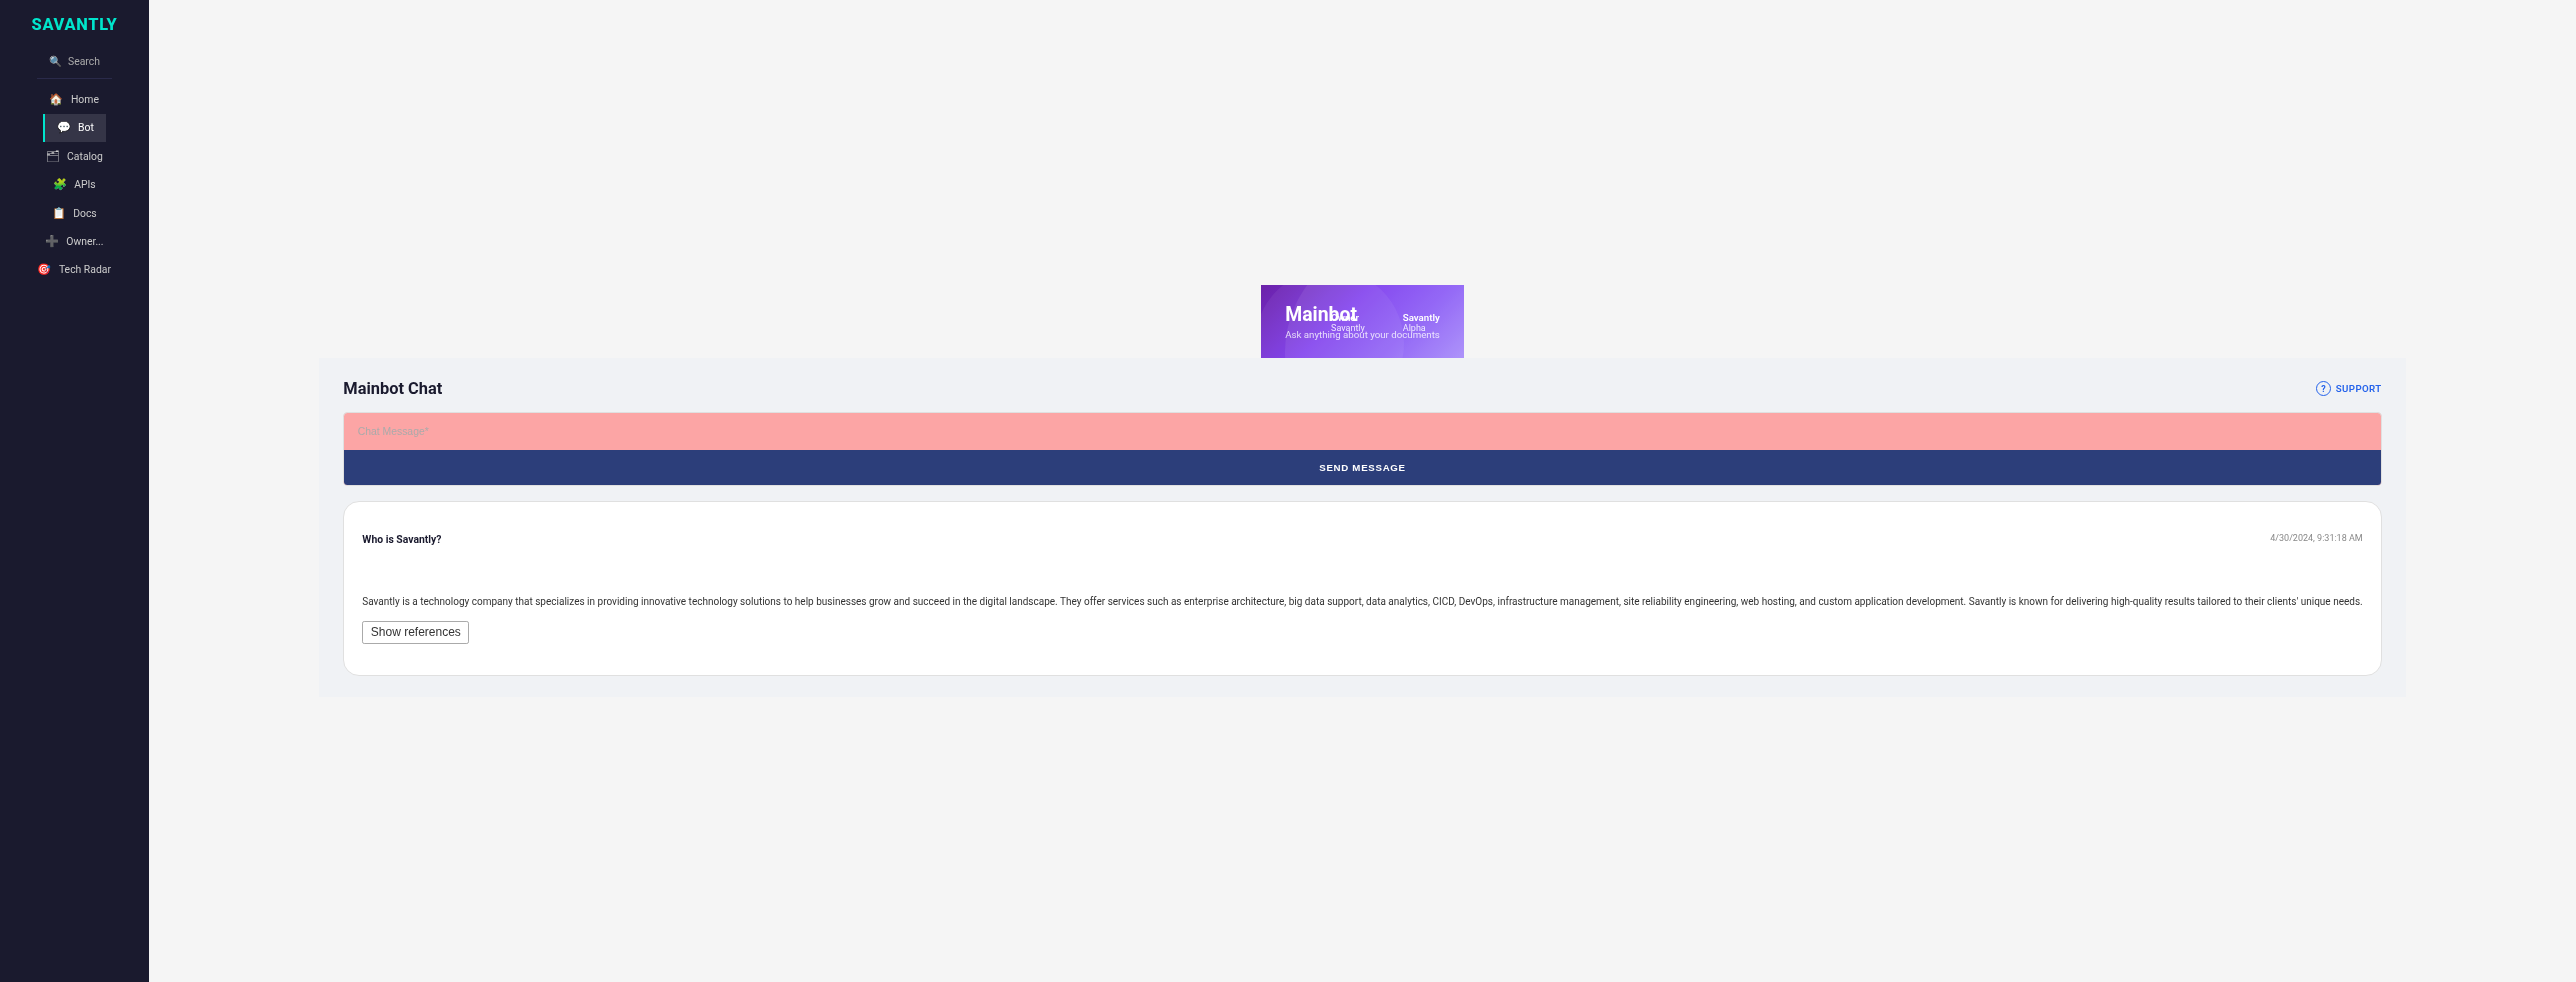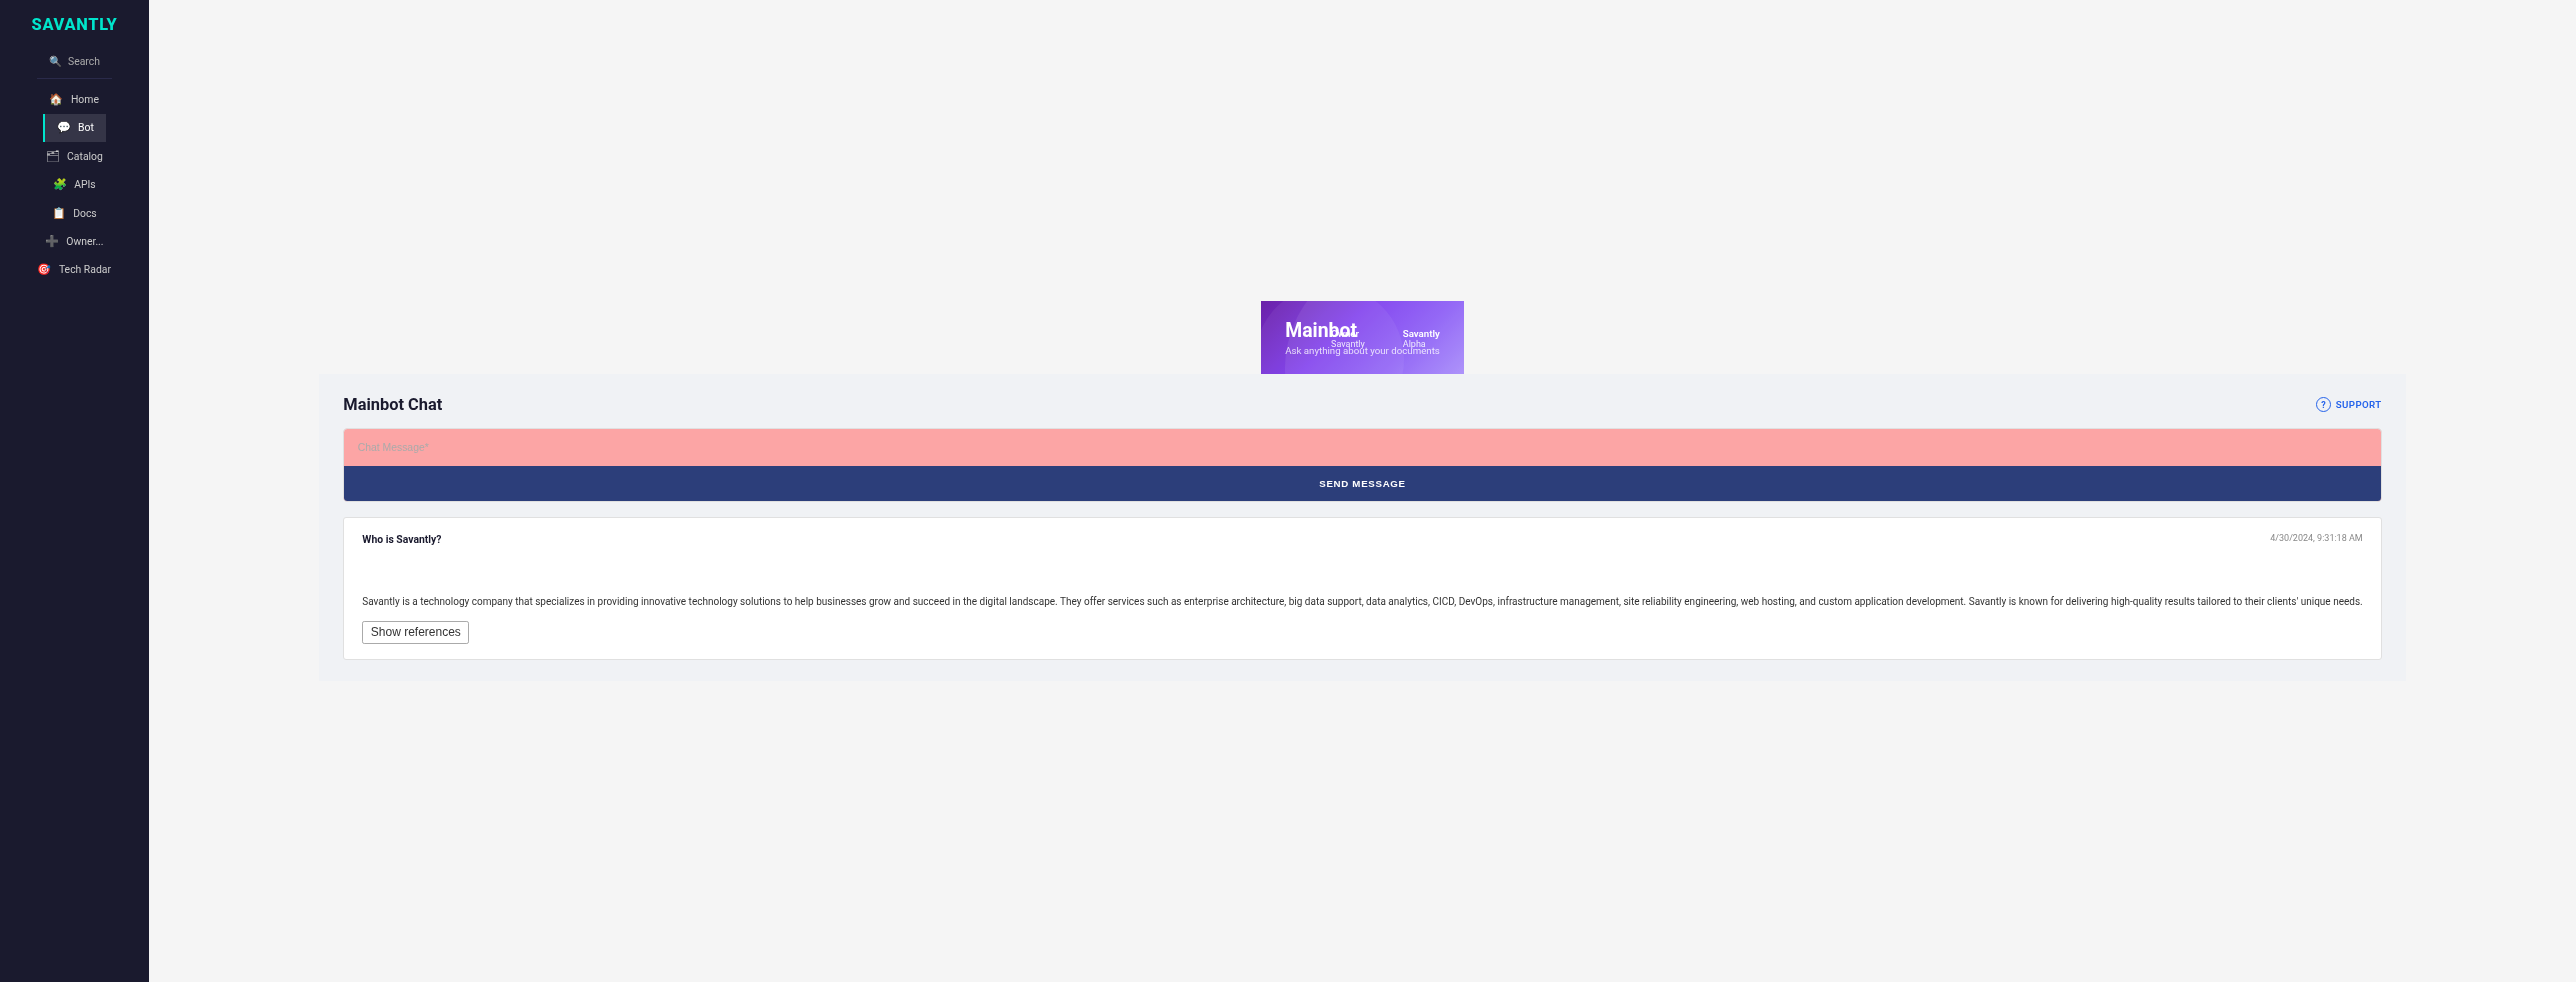--- a/index.html
+++ b/index.html
@@ -208,23 +208,23 @@
       font-size: 9.7px;
       font-weight: 700;
       letter-spacing: 0.7px;
       cursor: pointer;
       text-transform: uppercase;
     }
 
     
     .message-card {
       background: #fff;
-      border-radius: 3px;
+      border-radius: 16px;
       border: 0.7px solid #e0e0e0;
-      padding: 15px 18px;
+      padding: 31px 18px;
     }
     .message-header {
       display: flex;
       justify-content: space-between;
       align-items: flex-start;
       margin-bottom: 7.5px;
     }
     .message-question {
       font-weight: 700;
       font-size: 10.4px;

